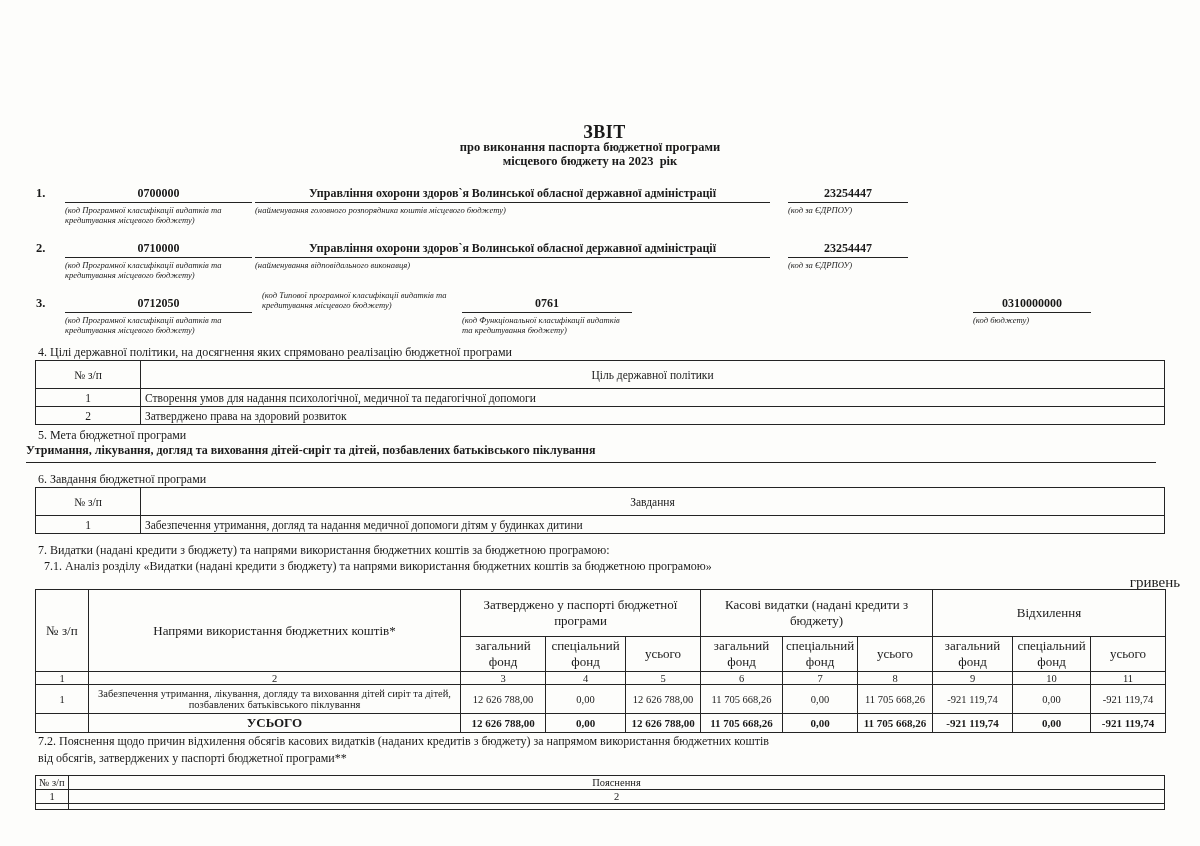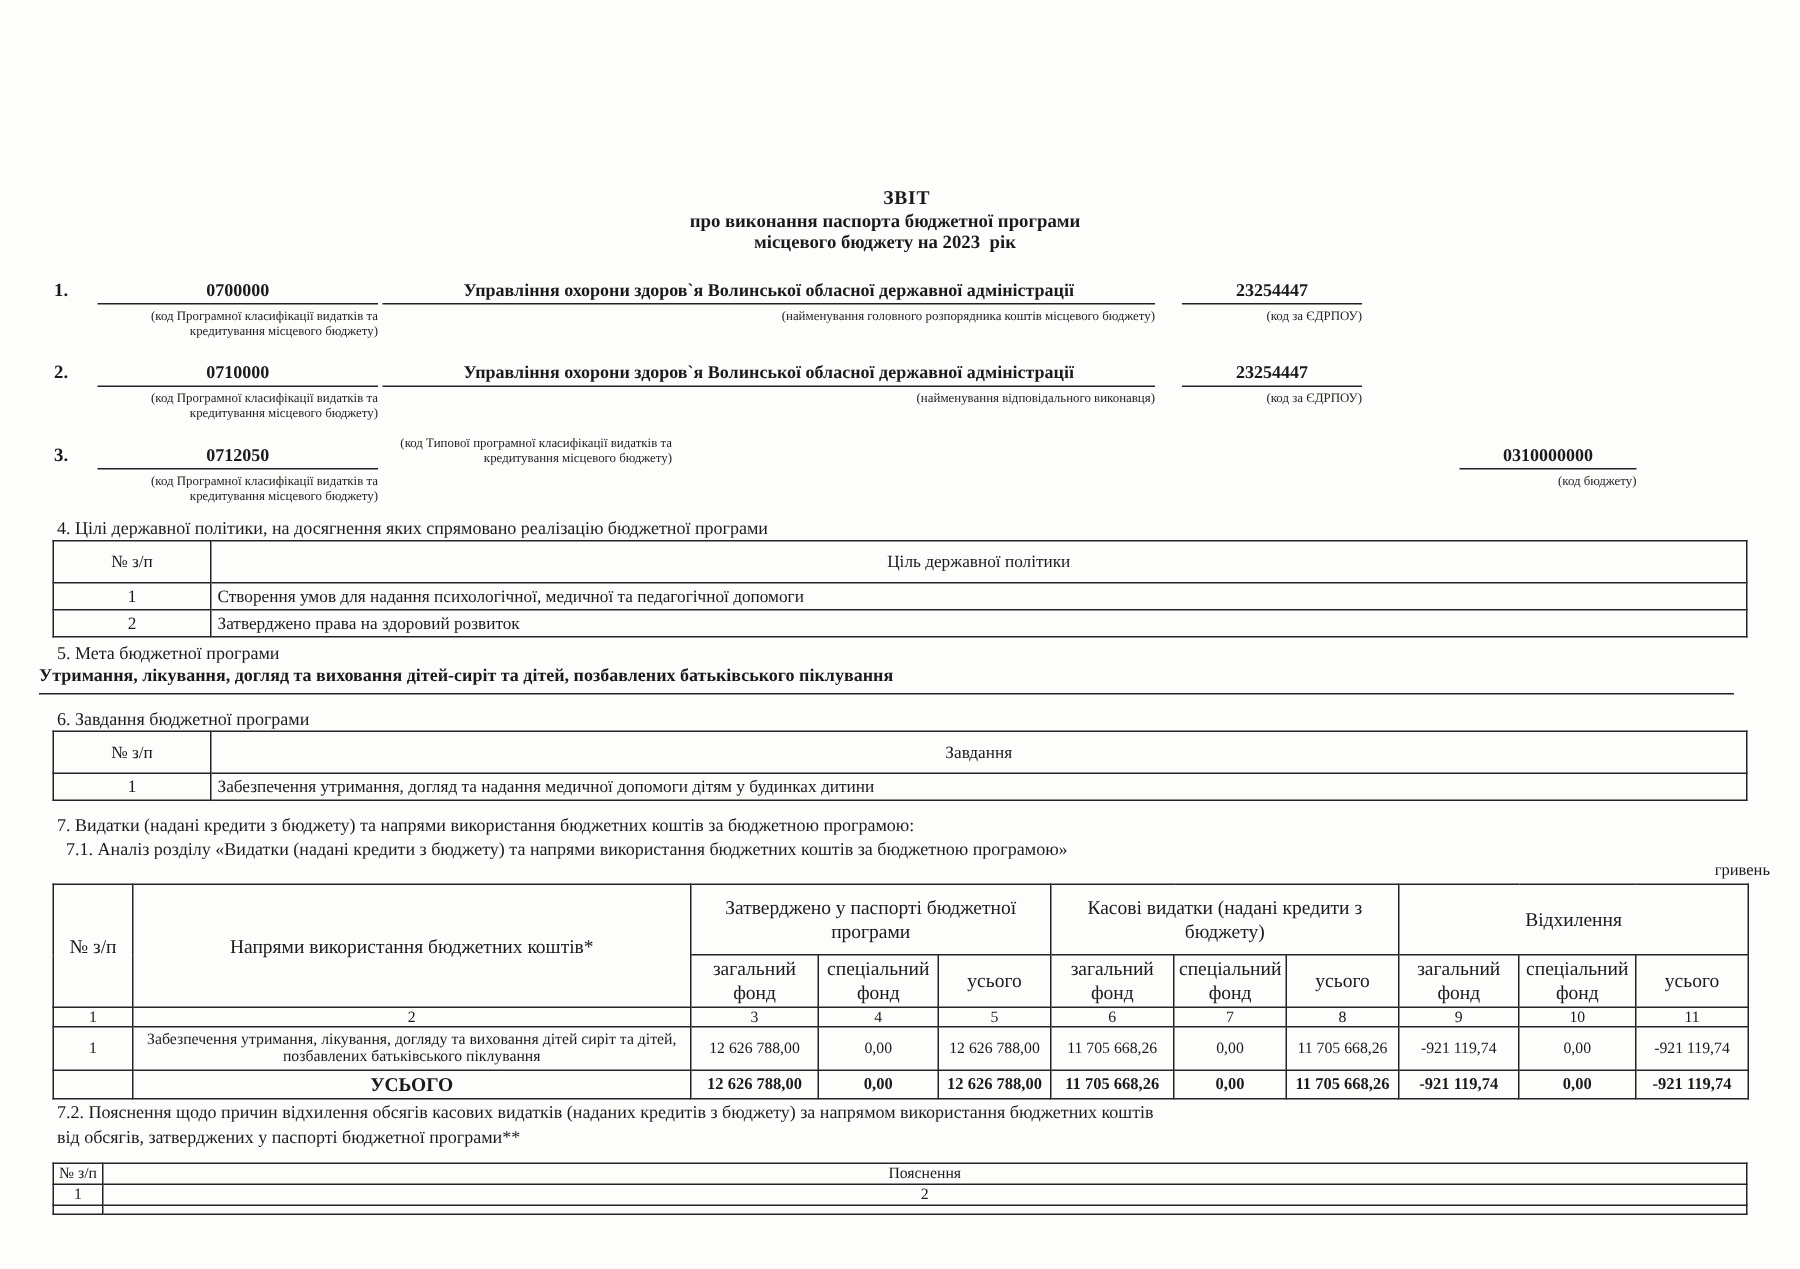--- a/index.html
+++ b/index.html
@@ -7,32 +7,32 @@
     position:relative; width:1200px; height:846px; margin:0 auto;
     background:#fdfdfb; color:#1a1a1a; overflow:hidden;
     font-family:"Liberation Serif","DejaVu Serif",serif;
   }
   .abs { position:absolute; }
   .pre { white-space:pre-wrap; }
 
   .approval { left:683px; top:54px; font-size:10.5px; line-height:12.8px; }
 
   .title-block { left:0; top:125px; width:1180px; text-align:center; font-weight:bold; line-height:14.6px; font-size:12.5px; }
-  .title-block .t1 { font-size:13px; letter-spacing:.5px;padding-left:29px; }
+  .title-block .t1 { font-size:18px; letter-spacing:.5px;padding-left:29px; }
 
   .item-num { font-weight:bold; font-size:12.5px; }
 
   .field { position:absolute; }
   .field .value {
     font-weight:bold; font-size:12px; line-height:13.5px; text-align:center;
     display:flex; align-items:flex-end; justify-content:center;
     border-bottom:1.6px solid #222; padding-bottom:2px;
   }
   .field .value.left { justify-content:flex-start; text-align:left; }
-  .field .label { font-size:8.6px; line-height:10.4px; text-align:right; margin-top:2px; color:#222; }
+  .field .label { font-size:8.6px; line-height:10.4px; text-align:left; margin-top:2px; color:#222;font-style:italic; }
 
   .sec-heading { font-size:12px; }
   .sub-heading { font-size:12px; }
 
   table.doc { border-collapse:collapse; table-layout:fixed; width:100%; }
   table.doc td { border:1.5px solid #242424; font-size:11.5px; padding:1px 4px; vertical-align:middle; overflow:hidden; }
   .c { text-align:center;margin-top:12px; }
   .hdr-row td { height:25px; }
   .data-row td { height:15px; }
 
@@ -44,21 +44,21 @@
   table.t71 .idx td { height:12px; font-size:10.5px; padding:0 2px; }
   table.t71 .drow td { height:26px; font-size:10.5px; }
   table.t71 .trow td { height:14px; font-weight:bold; }
   table.t71 .num { font-size:11px; }
 
   table.t72 td { font-size:10.5px; padding:0 3px; }
   table.t72 .h td { height:13px; }
   table.t72 .r td { height:13px; }
   table.t72 .e td { height:5px; }
 
-  .currency { font-size:11px; text-align:right; width:1145px; }
+  .currency { font-size:15px; text-align:right; width:1145px; }
 </style>
 </head>
 <body>
 
 <div class="page">
 
 
   <div class="abs title-block">
     <div class="t1 pre">ЗВІТ</div>
     <div class="pre">про виконання паспорта бюджетної програми</div>
@@ -93,20 +93,24 @@
     <div class="label">(код за ЄДРПОУ)</div>
   </div>
 
   <div class="abs item-num" style="left:36px; top:296px;">3.</div>
   <div class="field" style="left:65px; top:288px; width:187px;">
     <div class="value" style="height:22px;">0712050</div>
     <div class="label">(код Програмної класифікації видатків та кредитування місцевого бюджету)</div>
   </div>
   <div class="field" style="left:262px; top:288px; width:186px;">
     <div class="label">(код Типової програмної класифікації видатків та кредитування місцевого бюджету)</div>
+  </div>
+  <div class="field" style="left:462px; top:288px; width:170px;">
+    <div class="value" style="height:22px;">0761</div>
+    <div class="label">(код Функціональної класифікації видатків та кредитування бюджету)</div>
   </div>
   <div class="field" style="left:973px; top:288px; width:118px;">
     <div class="value" style="height:22px;">0310000000</div>
     <div class="label">(код бюджету)</div>
   </div>
 
   <div class="abs sec-heading" style="left:38px; top:345px;">4. Цілі державної політики, на досягнення яких спрямовано реалізацію бюджетної програми</div>
   <div class="abs" style="left:35px; top:360px; width:1130px;">
     <table class="doc">
       <colgroup>

